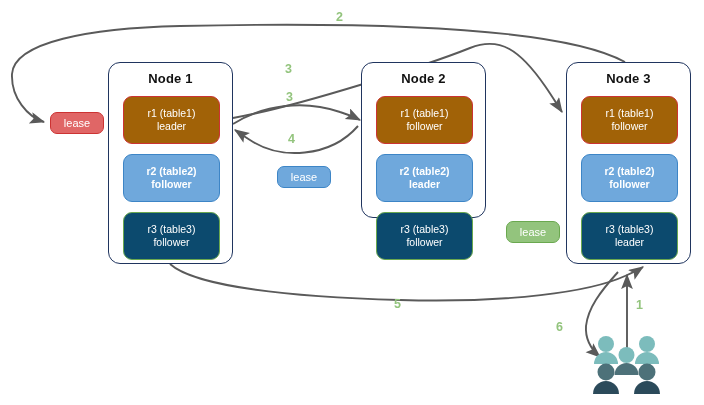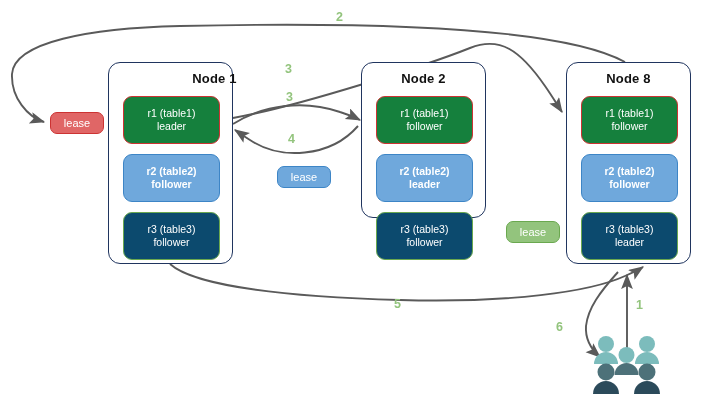--- a/index.html
+++ b/index.html
@@ -9,21 +9,21 @@
   svg#wires{position:absolute;left:0;top:0;width:704px;height:405px;}
 
   .node-box{position:absolute;border:1.6px solid #20355f;border-radius:12px;
             background:#ffffff;box-sizing:border-box;}
   .node-title{position:absolute;width:100%;text-align:center;top:8px;
               font-size:13px;font-weight:bold;color:#111111;letter-spacing:.2px;}
   .replica{position:absolute;left:14px;width:97px;height:48px;border-radius:9px;
            box-sizing:border-box;display:flex;flex-direction:column;
            align-items:center;justify-content:center;color:#ffffff;
            font-size:10.5px;line-height:13px;text-align:center;}
-  .rep-red{background:#15803d;border:1.6px solid #cc3333;}
+  .rep-red{background:#a16207;border:1.6px solid #cc3333;}
   .rep-blue{background:#6fa8dc;border:1.6px solid #3d85c6;}
   .rep-green{background:#0c4a6e;border:1.6px solid #6aa84f;}
   .rep-l1{top:33px;} .rep-l2{top:91px;font-weight:bold;} .rep-l3{top:149px;}
 
   .lease{position:absolute;width:54px;height:22px;border-radius:7px;
          box-sizing:border-box;display:flex;align-items:center;
          justify-content:center;color:#ffffff;font-size:11px;}
   .lease-red{background:#e06666;border:1.6px solid #cc3333;}
   .lease-blue{background:#6fa8dc;border:1.6px solid #3d85c6;}
   .lease-green{background:#93c47d;border:1.6px solid #6aa84f;}
@@ -55,21 +55,21 @@
     <path d="M 358,126 C 330,158 280,160 250,140 C 242,135 238,132 235,130" fill="none" stroke="#5a5a5a" stroke-width="1.9" marker-end="url(#ah)"></path>
 
     <path d="M 170,264 C 190,282 260,296 400,300 C 510,303 590,292 625,276
              C 634,272 640,269 643,267" fill="none" stroke="#5a5a5a" stroke-width="1.9" marker-end="url(#ah)"></path>
 
     <path d="M 627,352 L 627,275" fill="none" stroke="#5a5a5a" stroke-width="1.9" marker-end="url(#ah)"></path>
 
     <path d="M 618,272 C 600,292 588,308 586,326 C 585,340 592,350 600,357" fill="none" stroke="#5a5a5a" stroke-width="1.9" marker-end="url(#ah)"></path>
   </svg>
 
-  <div class="node-box" style="left:108px;top:62px;width:125px;height:202px;padding-left:44px;">
+  <div class="node-box" style="left:108px;top:62px;width:125px;height:202px;">
     <div class="node-title">Node 1</div>
     <div class="replica rep-red rep-l1">
       <span>r1 (table1)</span>
       <span>leader</span>
     </div>
     <div class="replica rep-blue rep-l2">
       <span>r2 (table2)</span>
       <span>follower</span>
     </div>
     <div class="replica rep-green rep-l3">
@@ -88,21 +88,21 @@
       <span>r2 (table2)</span>
       <span>leader</span>
     </div>
     <div class="replica rep-green rep-l3">
       <span>r3 (table3)</span>
       <span>follower</span>
     </div>
   </div>
 
   <div class="node-box" style="left:566px;top:62px;width:125px;height:202px;">
-    <div class="node-title">Node 8</div>
+    <div class="node-title">Node 3</div>
     <div class="replica rep-red rep-l1">
       <span>r1 (table1)</span>
       <span>follower</span>
     </div>
     <div class="replica rep-blue rep-l2">
       <span>r2 (table2)</span>
       <span>follower</span>
     </div>
     <div class="replica rep-green rep-l3">
       <span>r3 (table3)</span>

